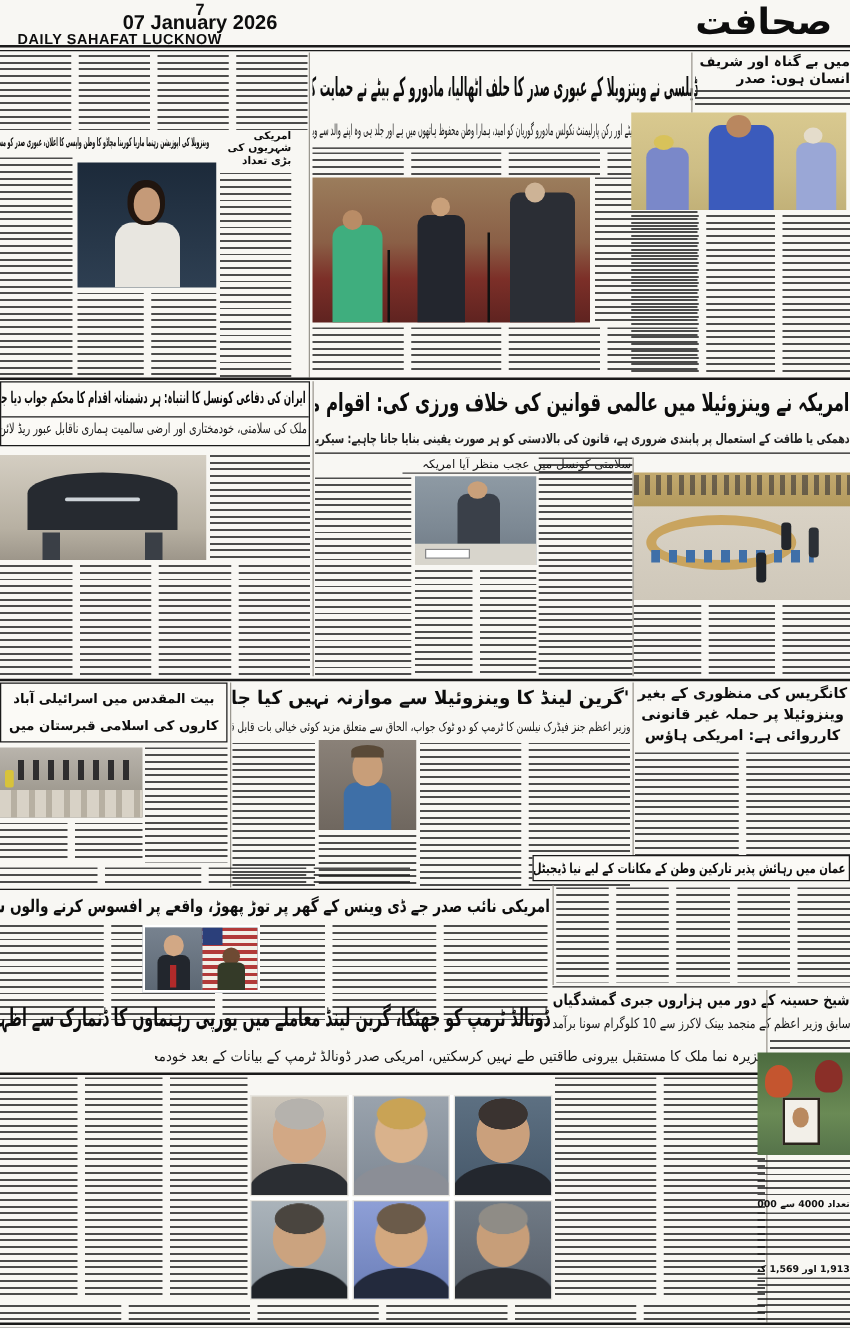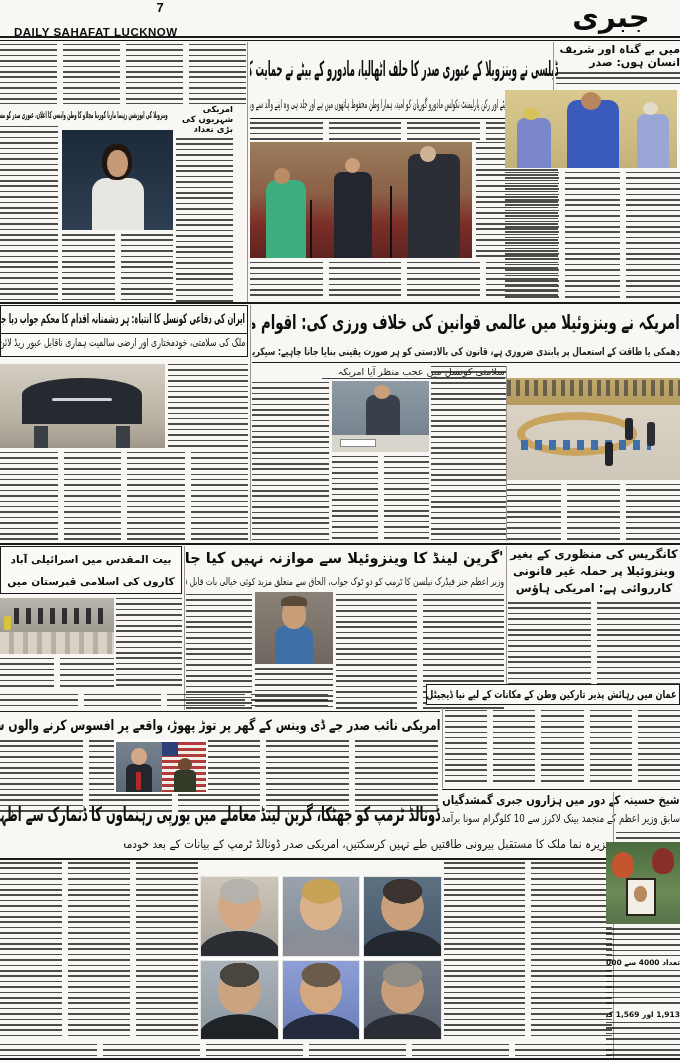--- a/index.html
+++ b/index.html
@@ -29,22 +29,23 @@
   .grid{display:grid;grid-template-columns:repeat(3,1fr);grid-template-rows:repeat(2,1fr);
         gap:3px;background:#fff;}
   .fig{direction:rtl;font-size:7.5px;font-weight:bold;color:#111;text-align:center;overflow:hidden;white-space:nowrap;}
 </style>
 </head>
 <body>
 
 <div id="page">
 
   <div class="abs en hd" style="left:130px;top:0px;width:60px;font-size:13px;text-align:center;">7</div>
+  <div class="abs en hd" style="left:40px;top:10px;width:240px;font-size:16px;text-align:center;">07 January 2026</div>
   <div class="abs en hd" style="left:14px;top:26px;width:230px;font-size:11.5px;letter-spacing:.5px;">DAILY SAHAFAT LUCKNOW</div>
-  <div class="abs ur hd" style="left:545px;top:0px;width:132px;font-size:29px;text-align:center;">جبری</div>
+  <div class="abs ur hd" style="left:545px;top:0px;width:132px;font-size:29px;text-align:center;">صحافت</div>
 
   <div class="hr" style="left:0;top:36px;width:680px;height:2px;"></div>
   <div class="hr" style="left:0;top:40px;width:680px;height:1px;"></div>
 
   <div class="abs ur hd hbox" style="left:250px;top:50px;width:308px;height:38px;font-size:21px;line-height:38px;">
     <span class="hs" style="transform:scaleX(.40);">ڈیلسی نے وینزویلا کے عبوری صدر کا حلف اٹھالیا، مادورو کے بیٹے نے حمایت کردی</span>
   </div>
   <div class="abs ur hbox" style="left:250px;top:93px;width:308px;height:22px;font-size:12px;line-height:22px;">
     <span class="hs" style="transform:scaleX(.43);">صدر نکولس مادورو کے بیٹے اور رکن پارلیمنٹ نکولس مادورو گوریان کو امید، ہمارا وطن محفوظ ہاتھوں میں ہے اور جلد ہی وہ اپنے والد سے وینزویلا میں ملاقات کریں گے</span>
   </div>

